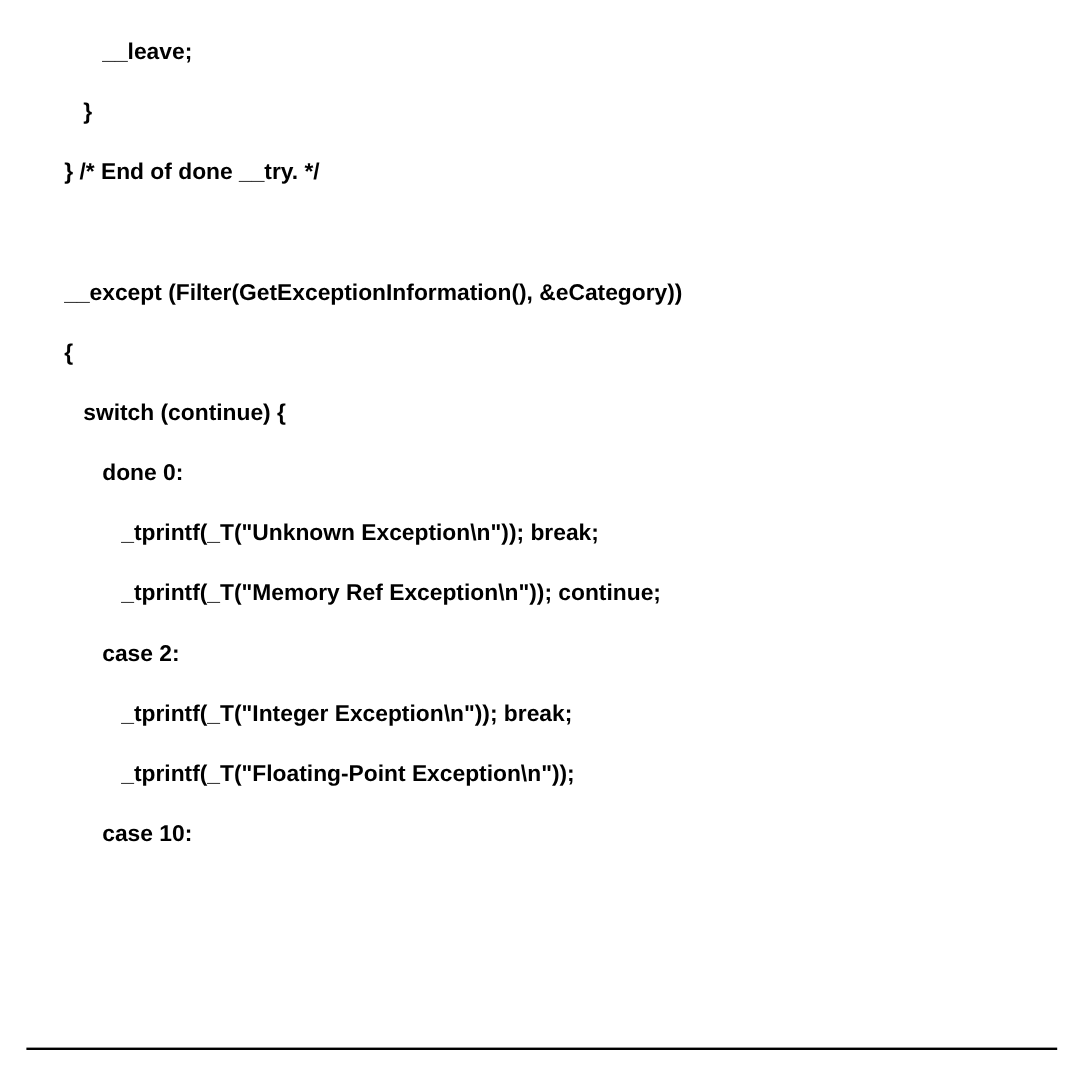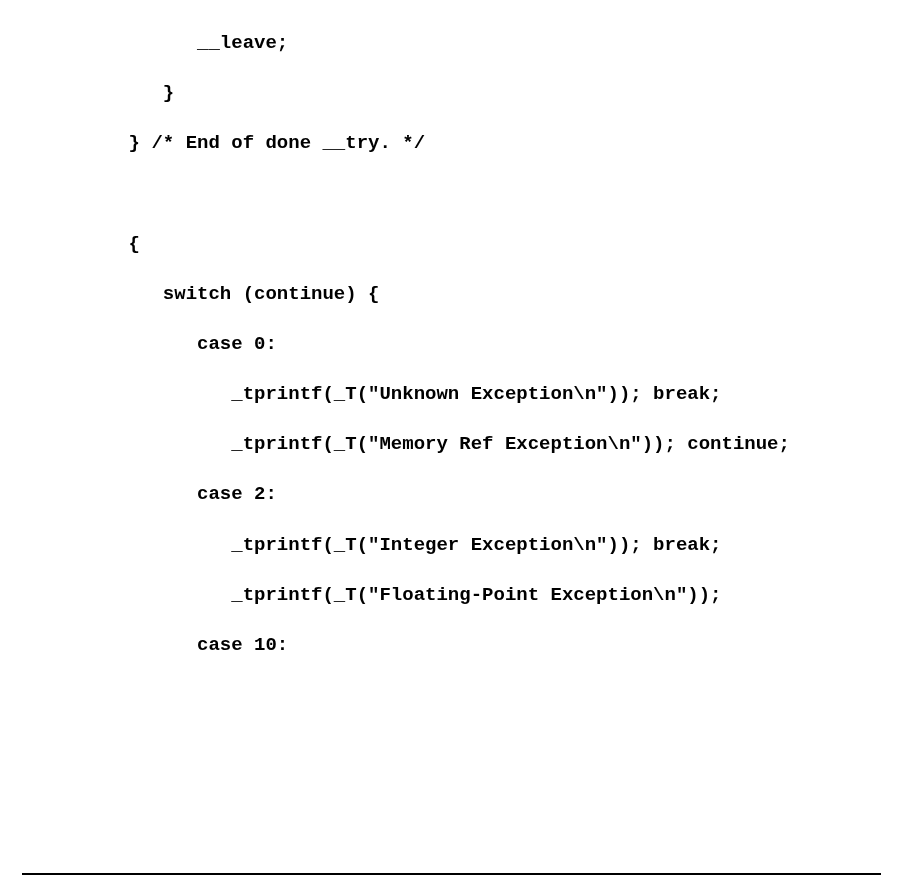--- a/index.html
+++ b/index.html
@@ -4,22 +4,22 @@
 <style>
   html, body {
     margin: 0;
     padding: 0;
     background: #ffffff;
   }
   .page {
     width: 903px;
     height: 889px;
     box-sizing: border-box;
-    padding: 6px 22px 0 26px;
-    font-family: Liberation Mono, monospace;
+    padding: 6px 22px 0 6px;
+    font-family: Liberation Sans, sans-serif;
     font-size: 19px;
     font-weight: bold;
     line-height: 1.32;
     color: #000000;
     white-space: pre;
     overflow: hidden;
     position: relative;
   }
   .rule {
     position: absolute;
@@ -35,25 +35,27 @@
 
 <div class="page">
 <span>               __leave;
 </span>
 <span>            }
 </span>
 <span>         } /* End of done __try. */
 </span>
 <span>
 </span>
+<span>         __except (Filter(GetExceptionInformation(), &amp;eCategory))
+</span>
 <span>         {
 </span>
 <span>            switch (continue) {
 </span>
-<span>               case 0:
+<span>               done 0:
 </span>
 <span>                  _tprintf(_T("Unknown Exception\n")); break;
 </span>
 <span>                  _tprintf(_T("Memory Ref Exception\n")); continue;
 </span>
 <span>               case 2:
 </span>
 <span>                  _tprintf(_T("Integer Exception\n")); break;
 </span>
 <span>                  _tprintf(_T("Floating-Point Exception\n"));

